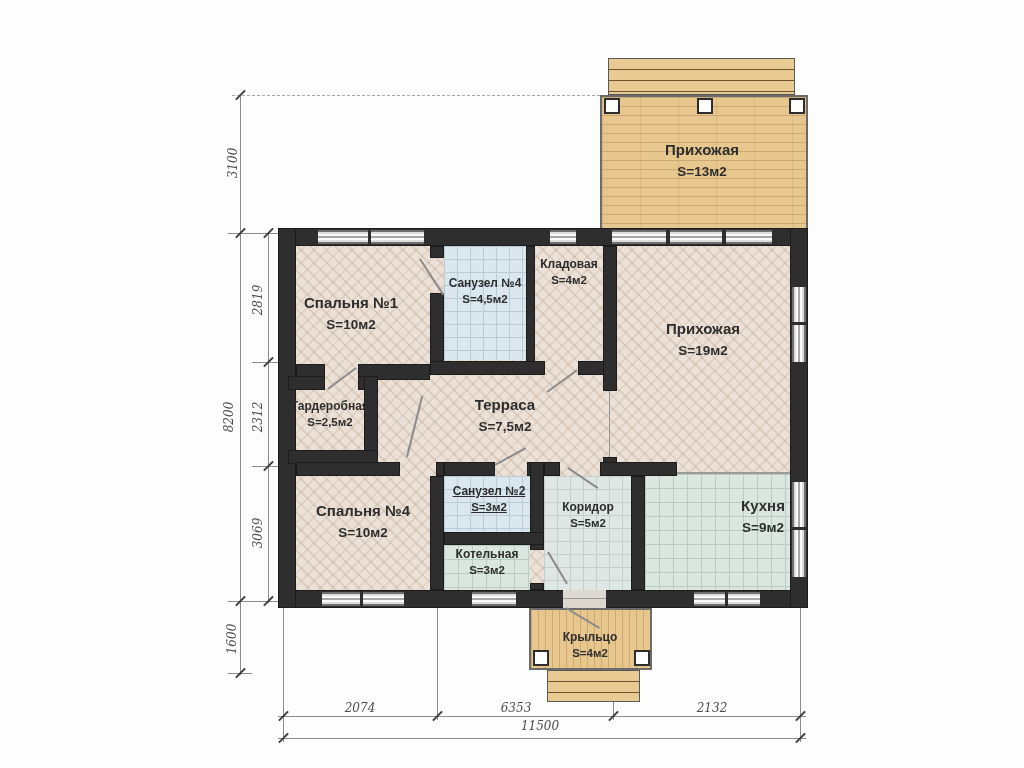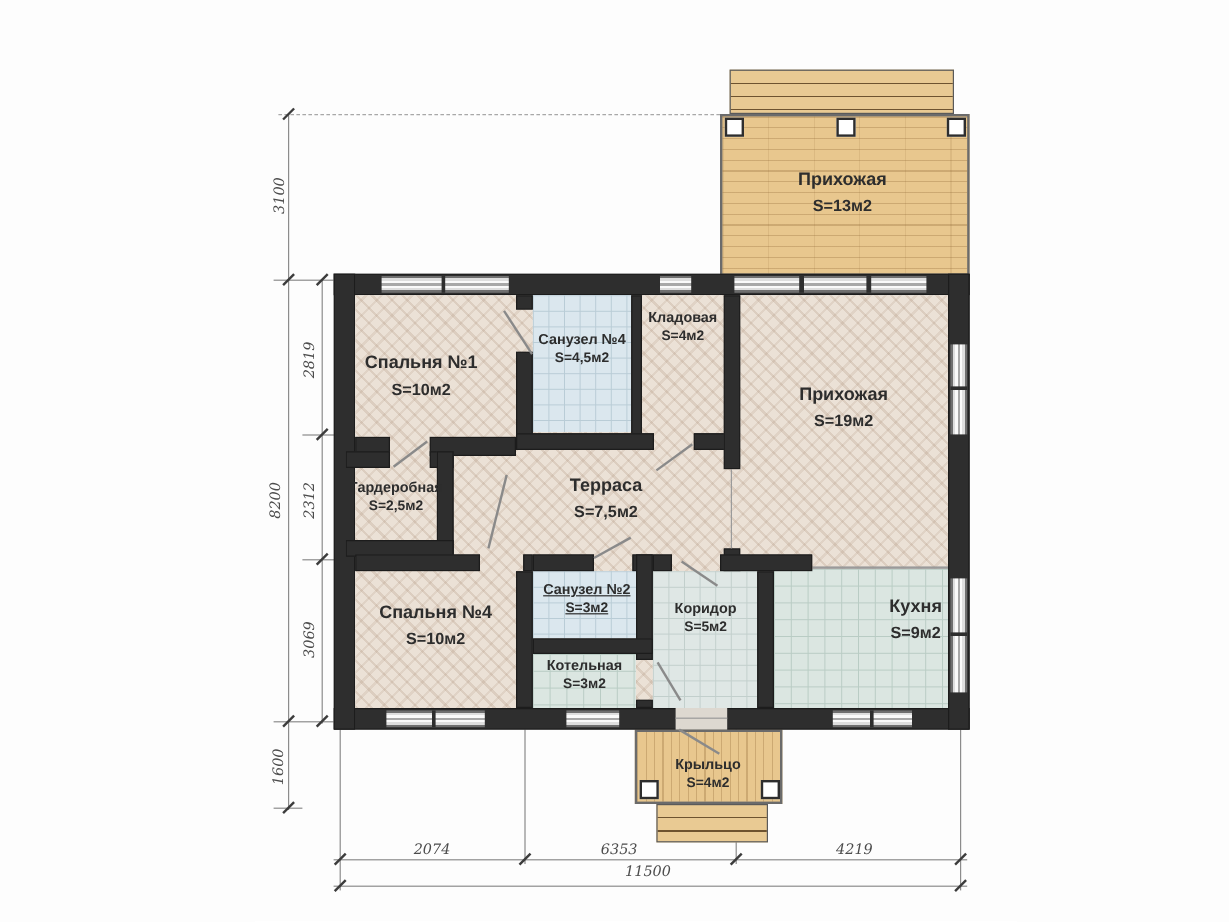--- a/index.html
+++ b/index.html
@@ -95,21 +95,21 @@
   <div class="tick" style="left:794px;top:737px;"></div>
 
   <div class="dim vert" style="left:233px;top:163px;">3100</div>
   <div class="dim vert" style="left:229px;top:417px;">8200</div>
   <div class="dim vert" style="left:258px;top:300px;">2819</div>
   <div class="dim vert" style="left:258px;top:417px;">2312</div>
   <div class="dim vert" style="left:258px;top:533px;">3069</div>
   <div class="dim vert" style="left:232px;top:639px;">1600</div>
   <div class="dim" style="left:360px;top:708px;">2074</div>
   <div class="dim" style="left:516px;top:708px;">6353</div>
-  <div class="dim" style="left:712px;top:708px;">4219</div>
+  <div class="dim" style="left:712px;top:708px;">2132</div>
   <div class="dim" style="left:540px;top:726px;">11500</div>
 
   <div class="steps" style="left:608px;top:58px;width:187px;height:37px;"></div>
   <div class="deck" style="left:600px;top:95px;width:208px;height:135px;"></div>
   <div class="post" style="left:604px;top:98px;"></div>
   <div class="post" style="left:697px;top:98px;"></div>
   <div class="post" style="left:789px;top:98px;"></div>
 
   <div class="porchdeck" style="left:529px;top:608px;width:123px;height:62px;"></div>
   <div class="post" style="left:533px;top:650px;"></div>

